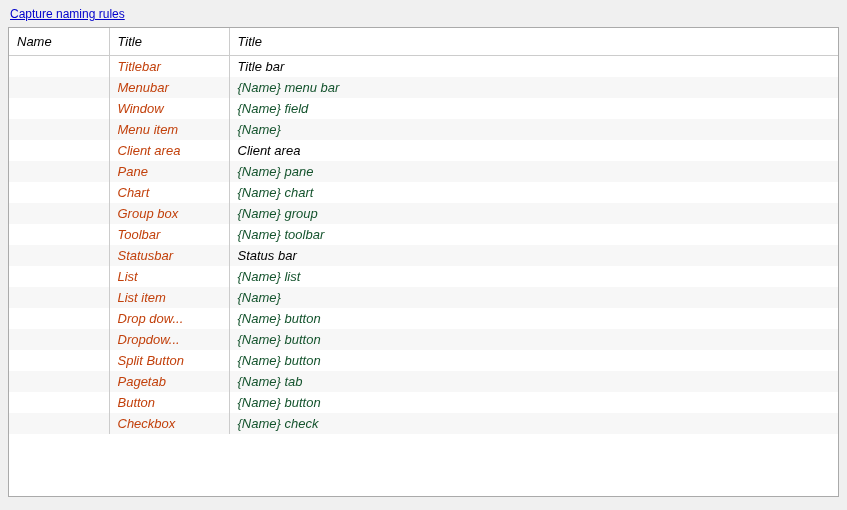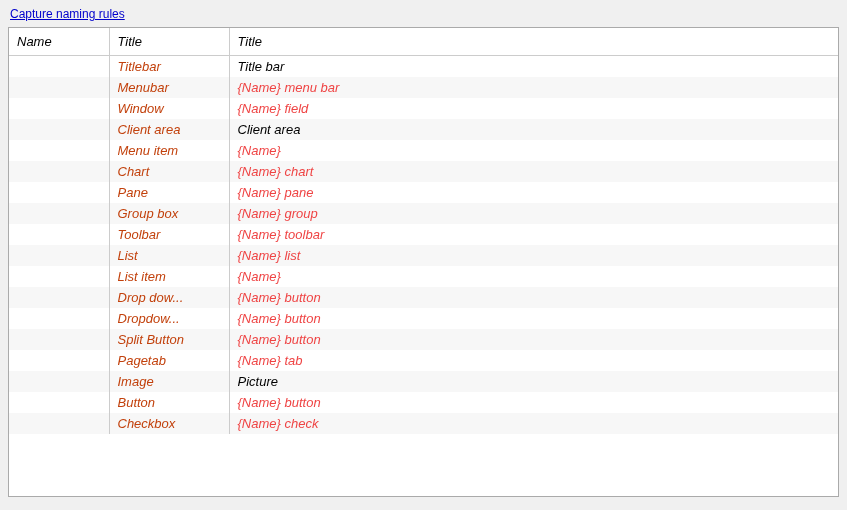--- a/index.html
+++ b/index.html
@@ -67,21 +67,21 @@
     }
     .col-name {
       width: 100px;
       color: #000;
     }
     .col-role {
       width: 120px;
       color: #c2410c;
     }
     .col-title {
-      color: #ef4444;
+      color: #14532d;
     }
     .col-title.plain {
       color: #000;
       padding-left: 8px;
     }
     .divider-col {
       border-right: 1px solid #ccc;
     }
   </style>
 </head>
@@ -118,50 +118,55 @@
             <td class="col-role divider-col">Menubar</td>
             <td class="col-title">{Name} menu bar</td>
           </tr>
           <tr>
             <td class="col-name divider-col"></td>
             <td class="col-role divider-col">Window</td>
             <td class="col-title">{Name} field</td>
           </tr>
           <tr>
             <td class="col-name divider-col"></td>
+            <td class="col-role divider-col">Menu item</td>
+            <td class="col-title">{Name}</td>
+          </tr>
+          <tr>
+            <td class="col-name divider-col"></td>
             <td class="col-role divider-col">Client area</td>
             <td class="col-title plain">Client area</td>
           </tr>
           <tr>
             <td class="col-name divider-col"></td>
-            <td class="col-role divider-col">Menu item</td>
-            <td class="col-title">{Name}</td>
+            <td class="col-role divider-col">Pane</td>
+            <td class="col-title">{Name} pane</td>
           </tr>
           <tr>
             <td class="col-name divider-col"></td>
             <td class="col-role divider-col">Chart</td>
             <td class="col-title">{Name} chart</td>
           </tr>
           <tr>
             <td class="col-name divider-col"></td>
-            <td class="col-role divider-col">Pane</td>
-            <td class="col-title">{Name} pane</td>
-          </tr>
-          <tr>
-            <td class="col-name divider-col"></td>
             <td class="col-role divider-col">Group box</td>
             <td class="col-title">{Name} group</td>
           </tr>
           <tr>
             <td class="col-name divider-col"></td>
             <td class="col-role divider-col">Toolbar</td>
             <td class="col-title">{Name} toolbar</td>
           </tr>
           <tr>
             <td class="col-name divider-col"></td>
+            <td class="col-role divider-col">Statusbar</td>
+            <td class="col-title plain">Status bar</td>
+          </tr>
+          <tr>
+            <td class="col-name divider-col"></td>
             <td class="col-role divider-col">List</td>
             <td class="col-title">{Name} list</td>
           </tr>
           <tr>
             <td class="col-name divider-col"></td>
             <td class="col-role divider-col">List item</td>
             <td class="col-title">{Name}</td>
           </tr>
           <tr>
             <td class="col-name divider-col"></td>
@@ -175,25 +180,20 @@
           </tr>
           <tr>
             <td class="col-name divider-col"></td>
             <td class="col-role divider-col">Split Button</td>
             <td class="col-title">{Name} button</td>
           </tr>
           <tr>
             <td class="col-name divider-col"></td>
             <td class="col-role divider-col">Pagetab</td>
             <td class="col-title">{Name} tab</td>
-          </tr>
-          <tr>
-            <td class="col-name divider-col"></td>
-            <td class="col-role divider-col">Image</td>
-            <td class="col-title plain">Picture</td>
           </tr>
           <tr>
             <td class="col-name divider-col"></td>
             <td class="col-role divider-col">Button</td>
             <td class="col-title">{Name} button</td>
           </tr>
           <tr>
             <td class="col-name divider-col"></td>
             <td class="col-role divider-col">Checkbox</td>
             <td class="col-title">{Name} check</td>

